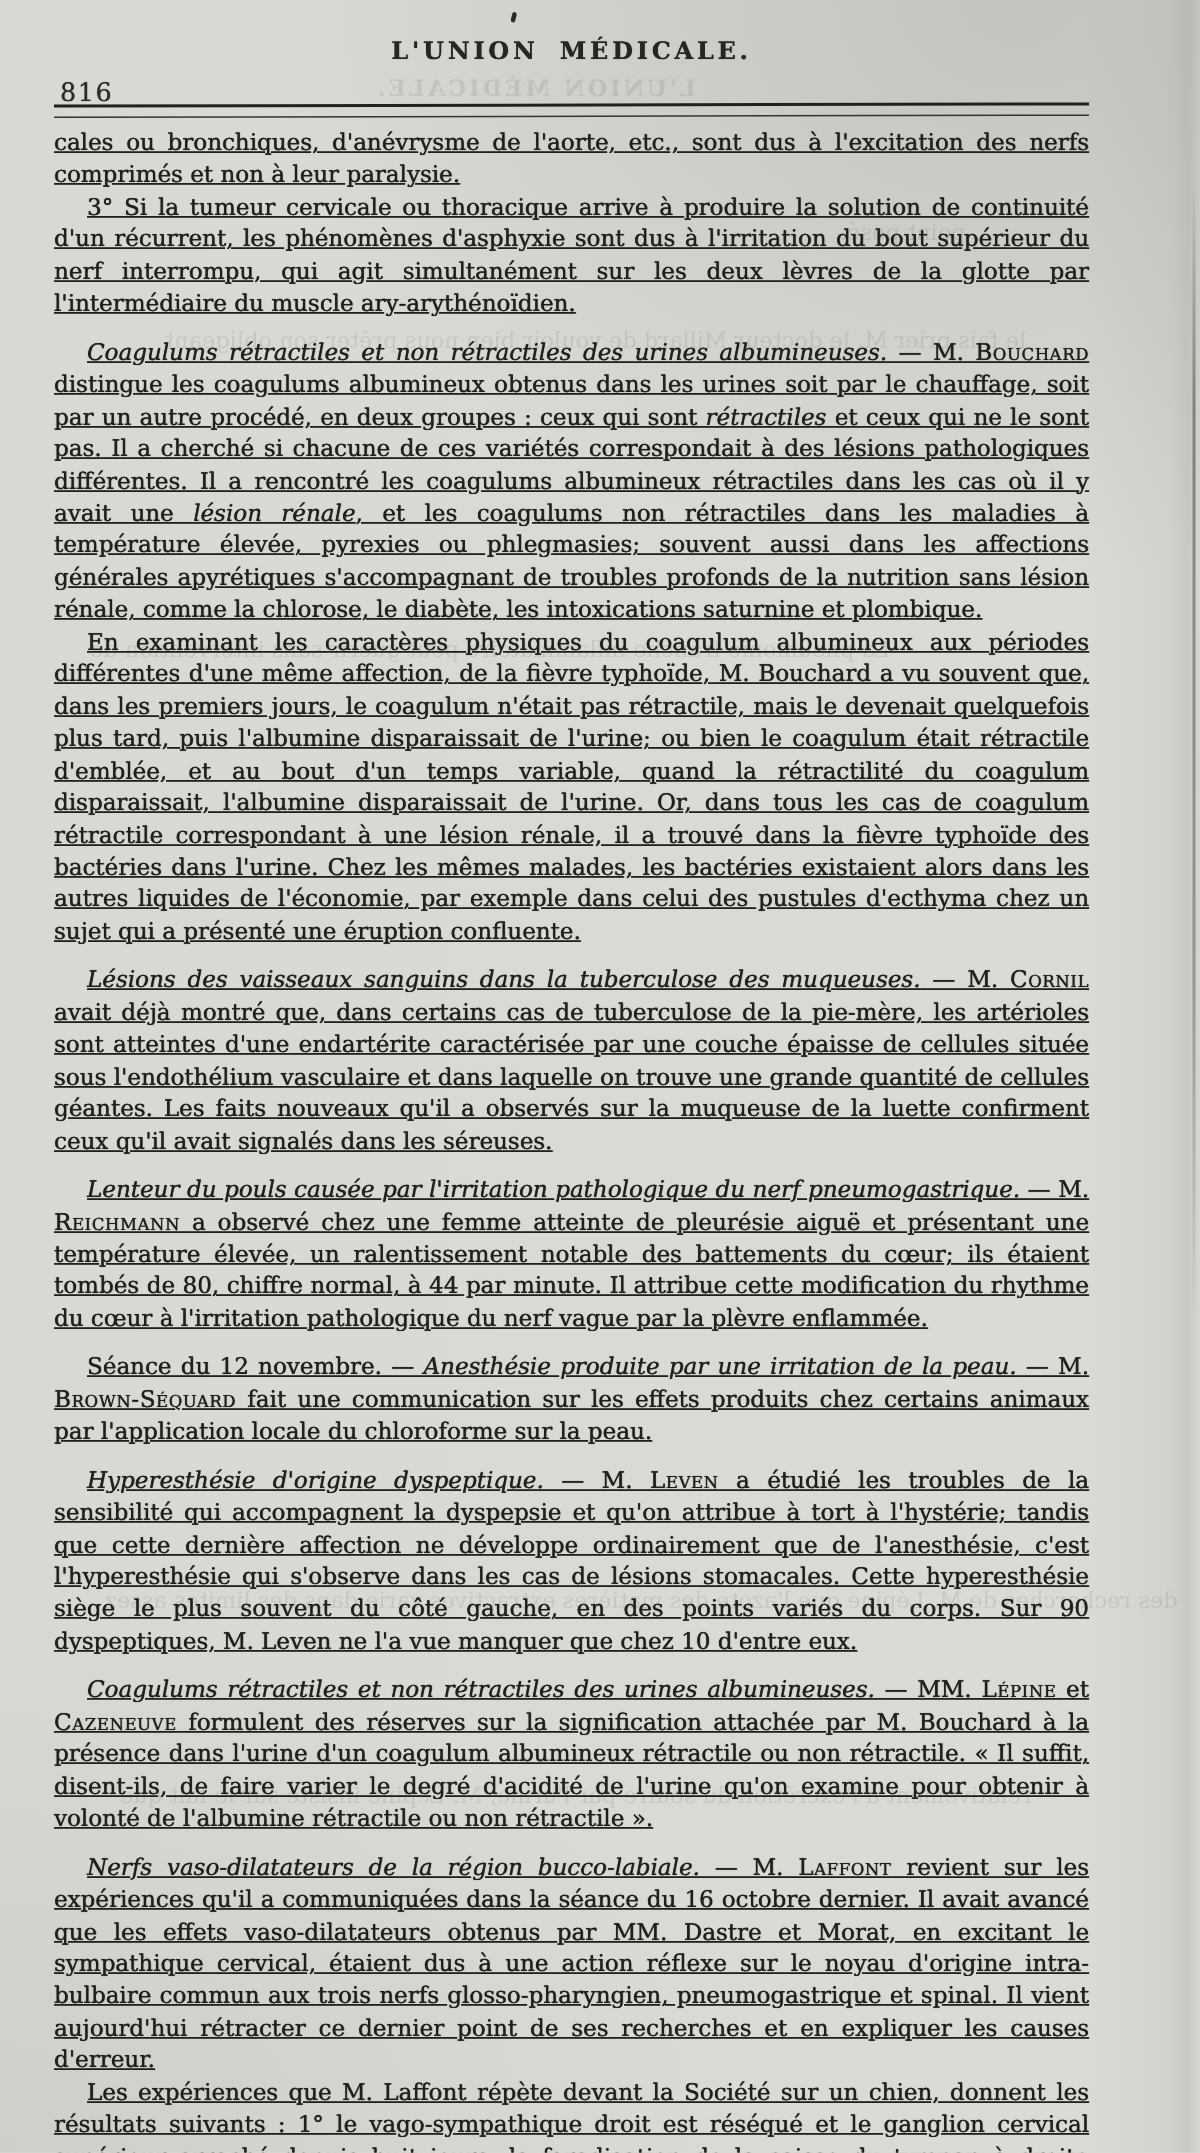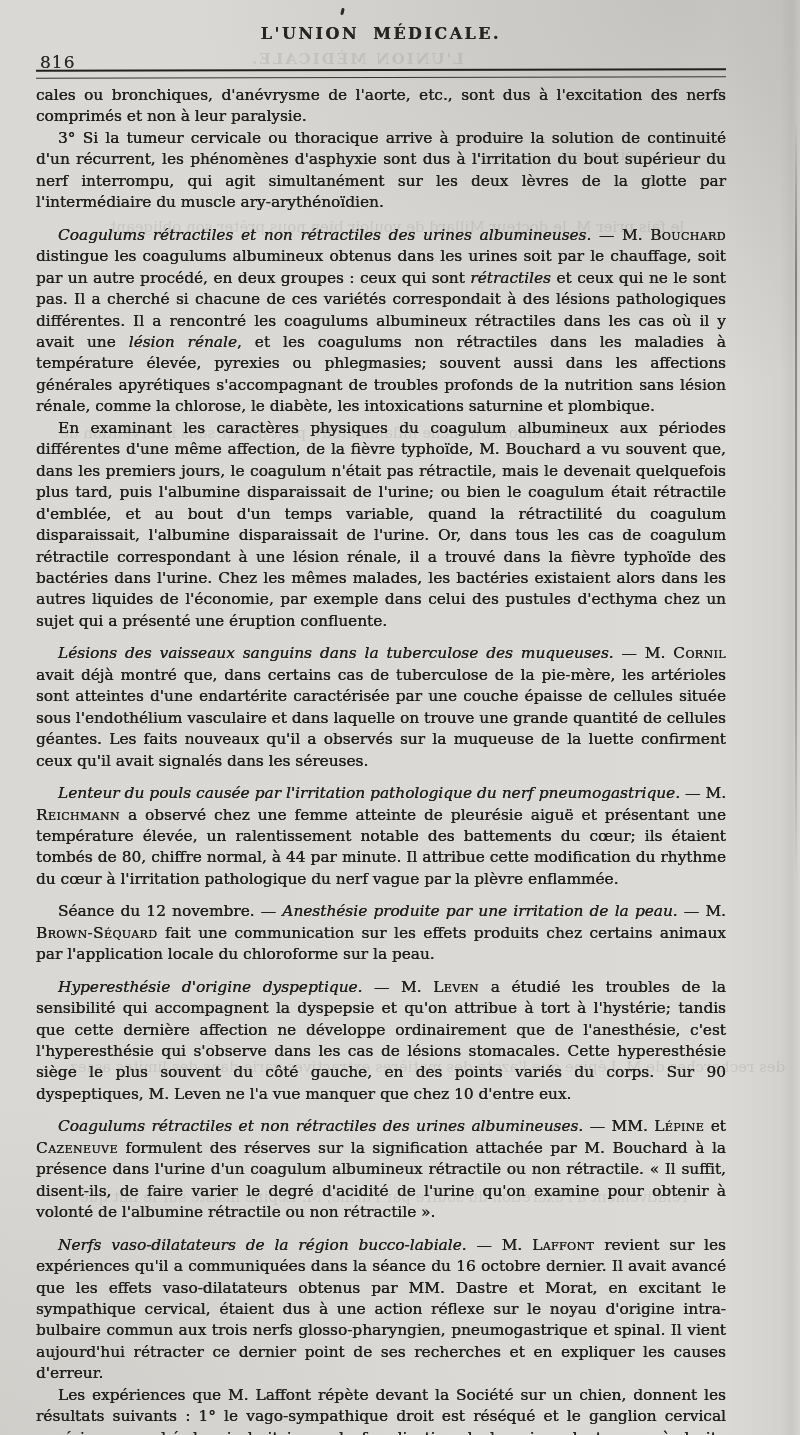--- a/index.html
+++ b/index.html
@@ -56,21 +56,21 @@
   .article-body {
     margin-top: 7px;
     font-size: 15.35px;
     line-height: 21.45px;
     text-align: justify;
     color: #211f1c;
     text-shadow: 0 0 0.55px rgba(33,31,28,0.9), 0.3px 0 0 rgba(33,31,28,0.45);
     position: relative;
     z-index: 2;
   }
-  .article-body p { margin: 0; text-indent: 22px; }
+  .article-body p { margin: 0; text-indent: 22px; text-decoration: underline; }
   .article-body p.no-indent { text-indent: 0; }
   .article-body p.section { margin-top: 11px; }
   .i  { font-style: italic; }
   .sc { font-variant: small-caps; letter-spacing: 0.4px; }
   
   .ghost-layer {
     position: absolute; inset: 0; z-index: 1;
     pointer-events: none;
   }
   .ghost {

